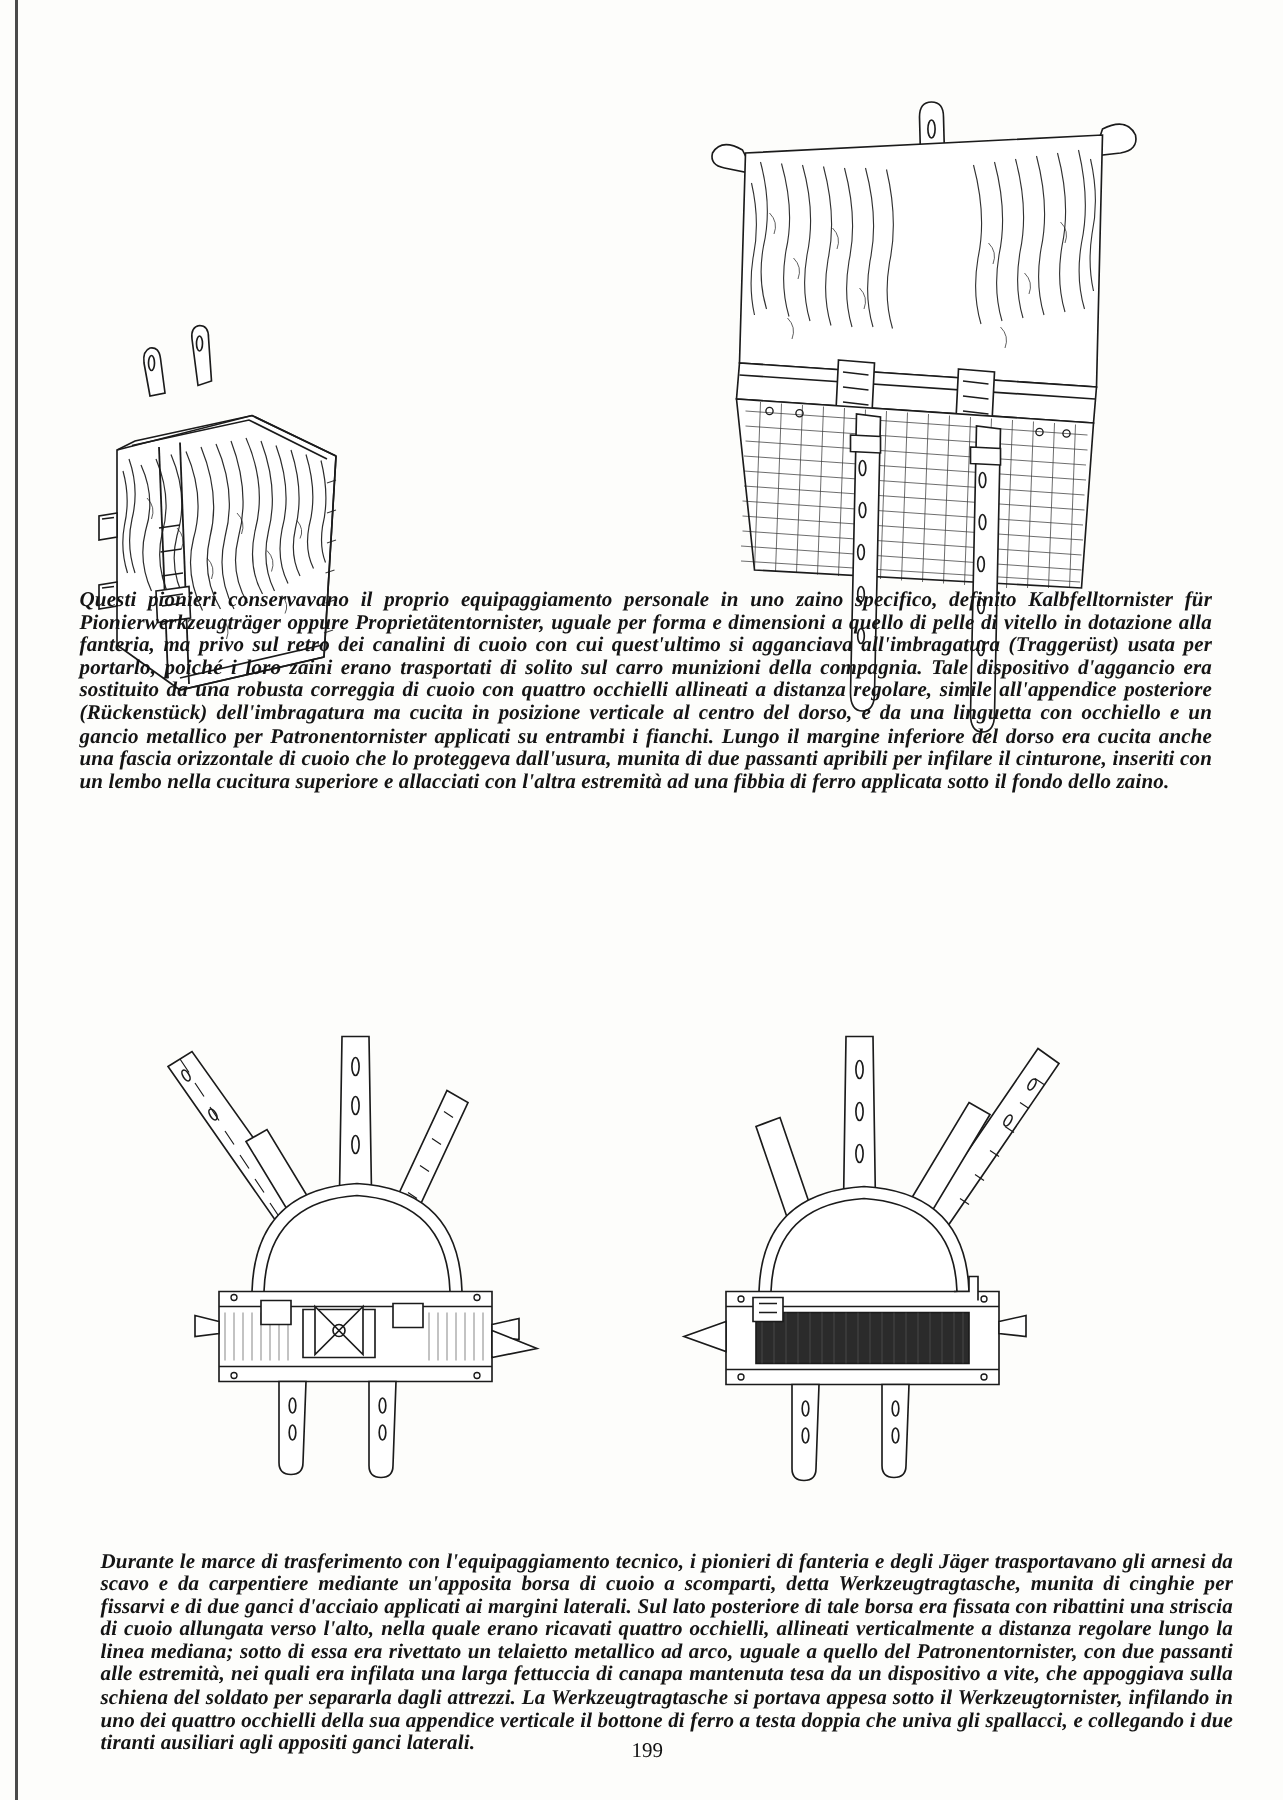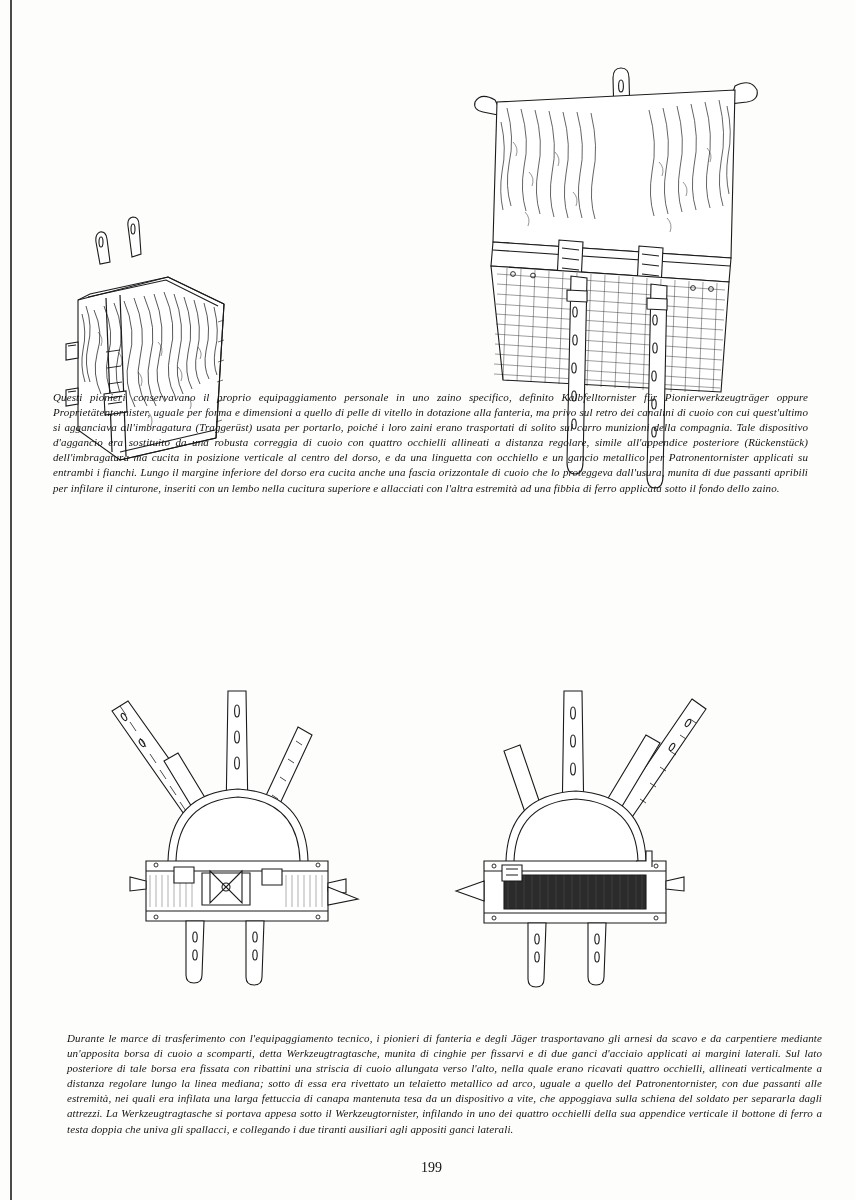--- a/index.html
+++ b/index.html
@@ -45,25 +45,26 @@
   .fig {
     position: relative;
   }
   svg { display: block; }
 
   
   .para {
     position: absolute;
     font-family: "Liberation Serif", serif;
     font-style: italic;
-    font-size: 11px;
+    font-size: 14px;
     line-height: 15.1px;
     text-align: justify;
     color: #141414;
     letter-spacing: .1px;
+    font-weight: bold;
   }
   .para-1 { left: 53px; top: 379px; width: 755px; }
   .para-2 { left: 67px; top: 1020px; width: 755px; }
 
   .folio {
     position: absolute;
     left: 4px;
     top: 1160px;
     width: 855px;
     text-align: center;

